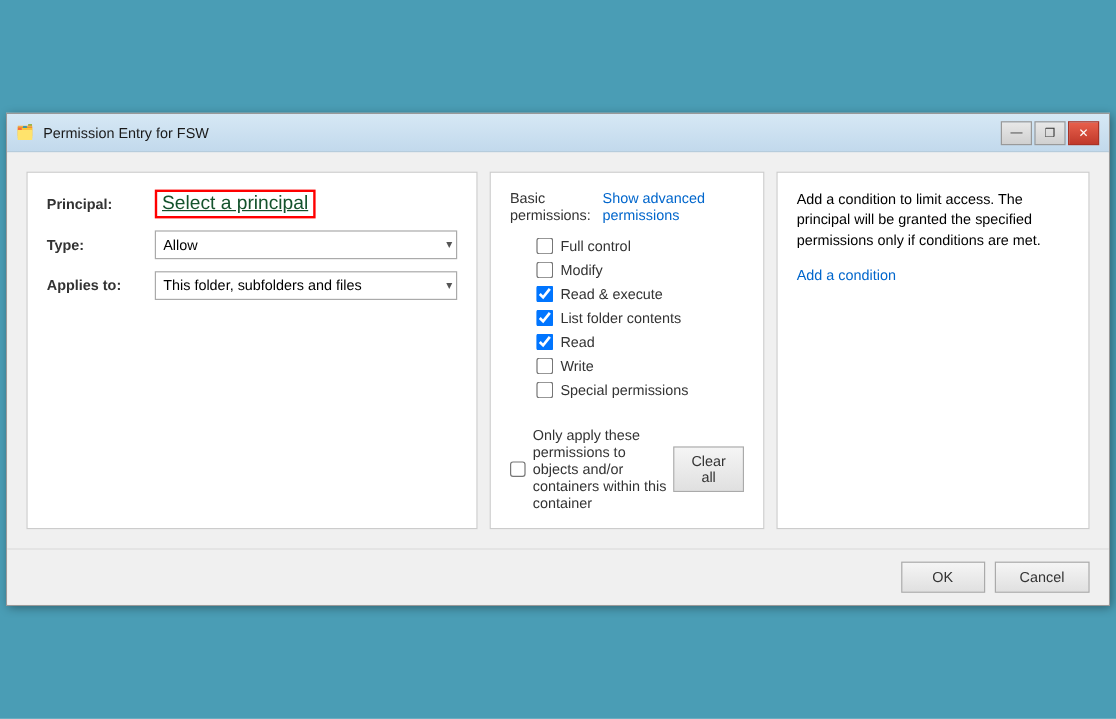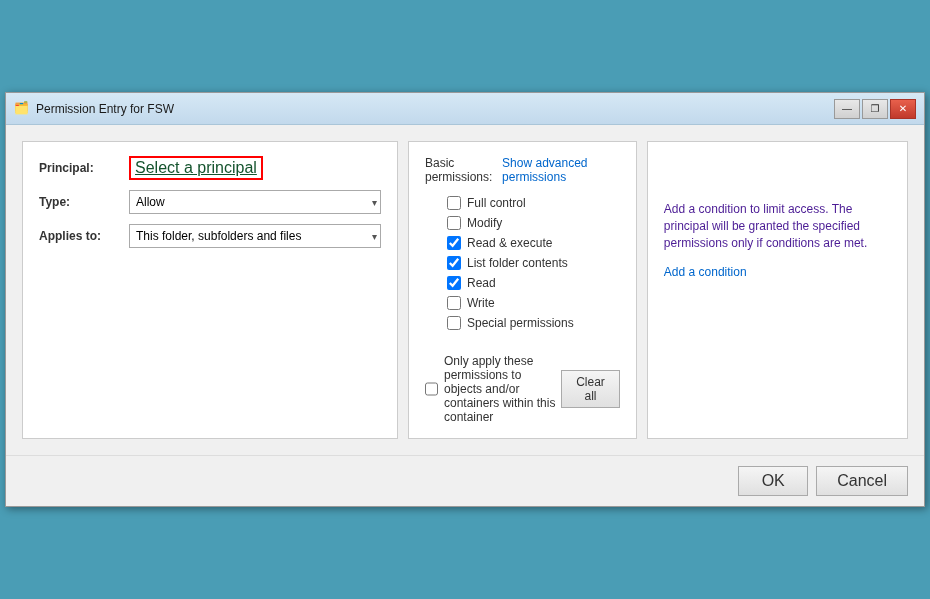--- a/index.html
+++ b/index.html
@@ -193,44 +193,43 @@
       color: #333;
     }
     .condition-section {
       background: white;
       border: 1px solid #ccc;
       padding: 14px 16px;
       min-height: 100px;
     }
     .condition-text {
       font-size: 12px;
-      color: #4c1d95;
+      color: #000000;
       margin-bottom: 14px;
       line-height: 1.4;
-      margin-top: 45px;
     }
     .add-condition {
       color: #0066cc;
       cursor: pointer;
       font-size: 12px;
     }
     .footer {
       display: flex;
       justify-content: flex-end;
       padding: 10px 16px;
       gap: 8px;
       background: #f0f0f0;
       border-top: 1px solid #ddd;
     }
     .footer-btn {
       padding: 5px 20px;
       background: linear-gradient(to bottom, #f5f5f5, #e0e0e0);
       border: 1px solid #aaa;
       cursor: pointer;
-      font-size: 16px;
+      font-size: 12px;
       color: #333;
       min-width: 70px;
     }
   </style>
 </head>
 <body>
 
 <div class="window">
 
   <div class="title-bar">

